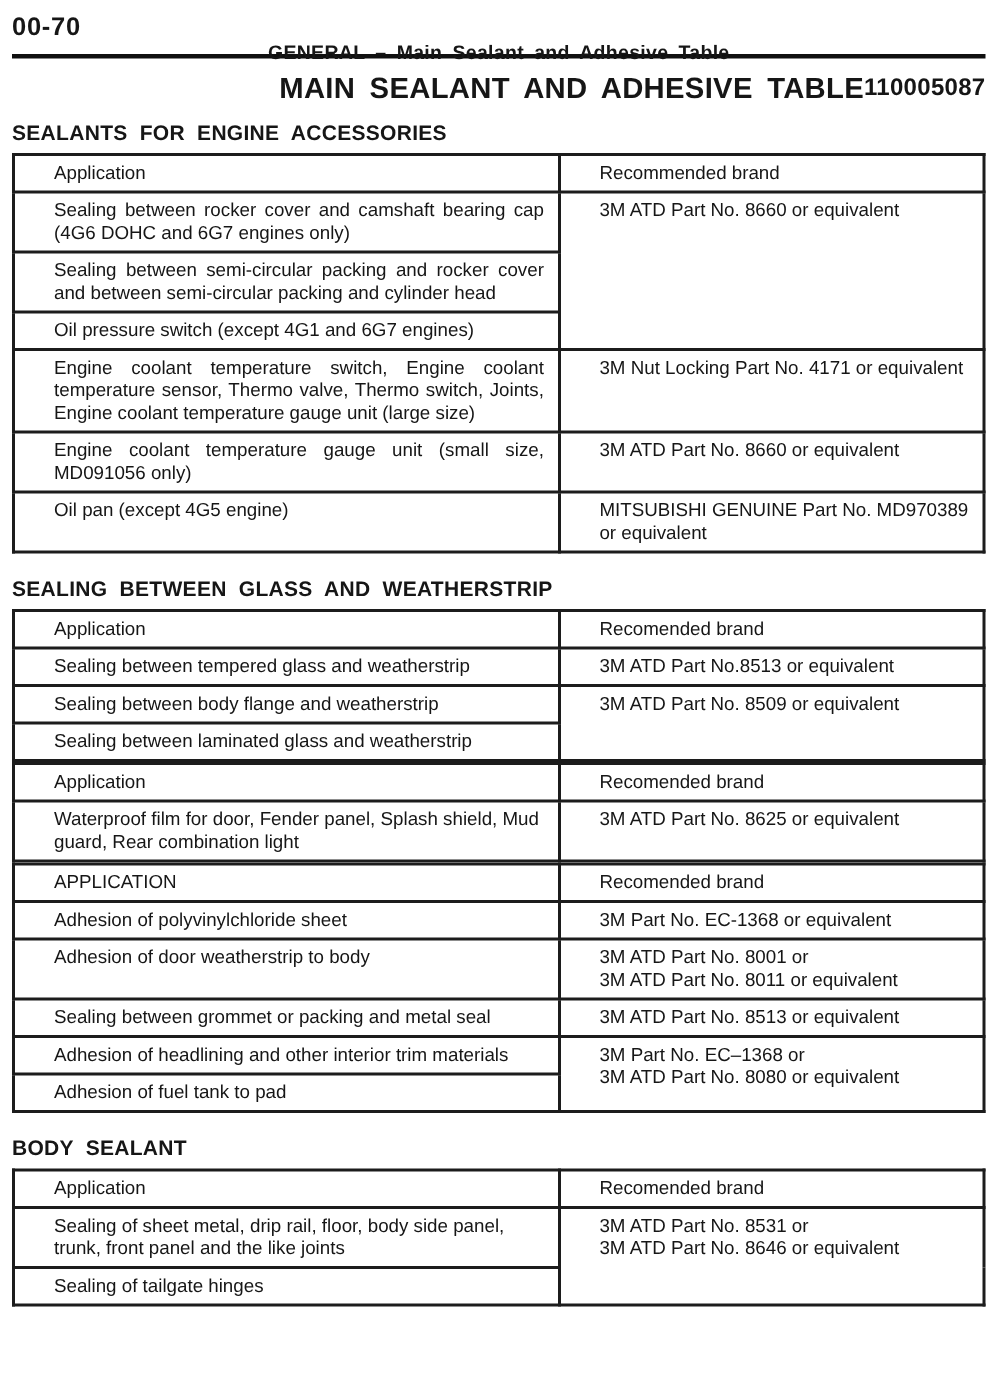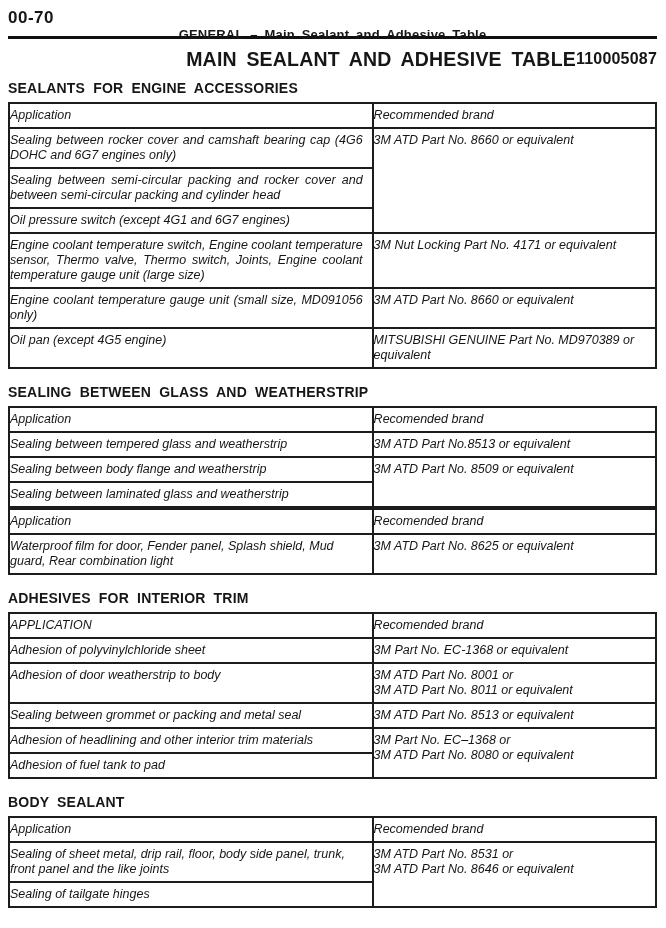--- a/index.html
+++ b/index.html
@@ -77,23 +77,22 @@
     background: #fff;
   }
   table.data-table th,
   table.data-table td {
     border: 2px solid #1c1c1c;
     vertical-align: top;
     text-align: left;
     font-weight: normal;
     font-size: 12.5px;
     line-height: 15px;
-    padding: 4px 9px 4px 0;
+    padding: 4px 9px 4px 26px;
     overflow: hidden;
-    font-style: italic;
   }
   col.c-app   { width: 56.2%; }
   col.c-brand { width: 43.8%; }
 
   table.justify-app td.app-cell { text-align: justify; }
   td.brand-cell { white-space: pre-line; margin-top: 36px; }
 </style>
 </head>
 <body>
 
@@ -185,21 +184,20 @@
             <th>Recomended brand</th>
           </tr>
         </thead>
         <tbody>
           <tr>
             <td class="app-cell">Waterproof film for door, Fender panel, Splash shield, Mud guard, Rear combination light</td>
             <td class="brand-cell">3M ATD Part No. 8625 or equivalent</td>
           </tr>
         </tbody>
       </table>
-      <h2 class="section-heading">ADHESIVES FOR INTERIOR TRIM</h2>
       <table class="data-table">
         <colgroup>
           <col class="c-app">
           <col class="c-brand">
         </colgroup>
         <thead>
           <tr>
             <th>APPLICATION</th>
             <th>Recomended brand</th>
           </tr>

